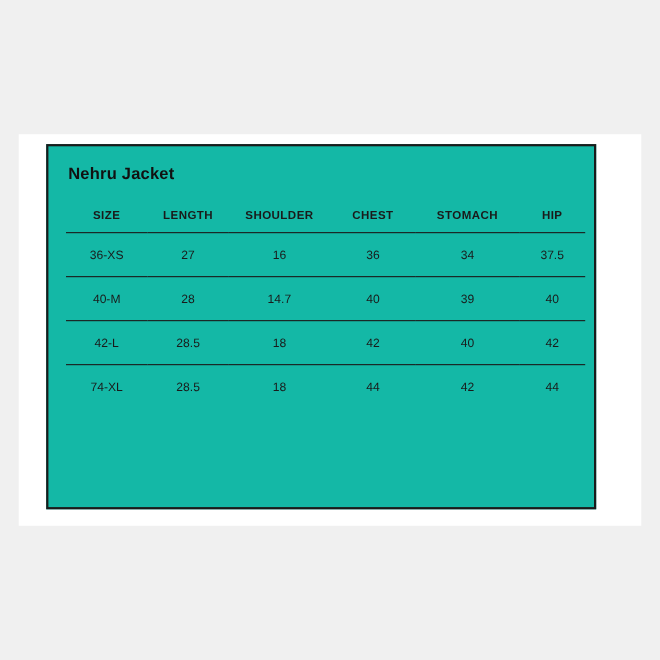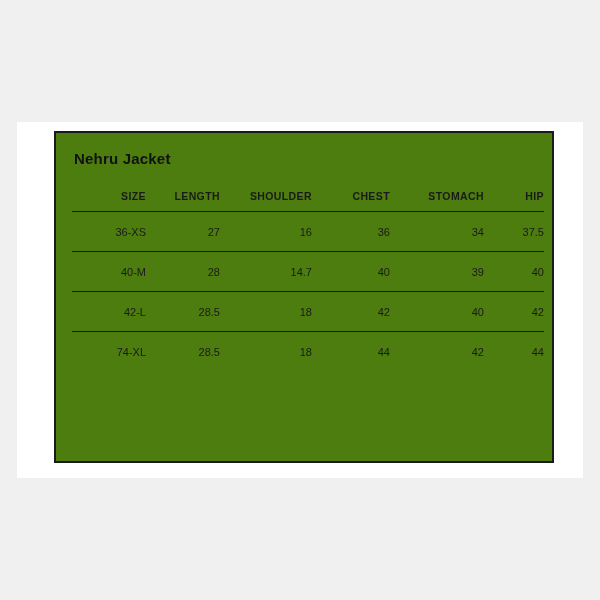--- a/index.html
+++ b/index.html
@@ -22,26 +22,26 @@
   .white-card {
     position: absolute;
     left: 17px;
     top: 122px;
     width: 566px;
     height: 356px;
     background: #ffffff;
   }
   .table-frame {
     position: absolute;
-    left: 54px;
+    left: 42px;
     top: 131px;
     width: 500px;
     height: 332px;
     border: 2px solid #1a1a1a;
-    background: #4d7c0f;
+    background: #14b8a6;
     box-sizing: border-box;
   }
   .title {
     position: absolute;
     left: 18px;
     top: 17px;
     font-size: 15px;
     font-weight: bold;
     color: #111111;
     letter-spacing: 0.2px;
@@ -49,21 +49,21 @@
   table.size-table {
     position: absolute;
     left: 16px;
     top: 48px;
     width: 466px;
     border-collapse: collapse;
     table-layout: fixed;
   }
   table.size-table th,
   table.size-table td {
-    text-align: right;
+    text-align: center;
     font-size: 11px;
     color: #1a1a1a;
     padding: 0;
     height: 39px;
     vertical-align: middle;
     font-weight: normal;
   }
   table.size-table thead th {
     font-weight: bold;
     font-size: 10.5px;

